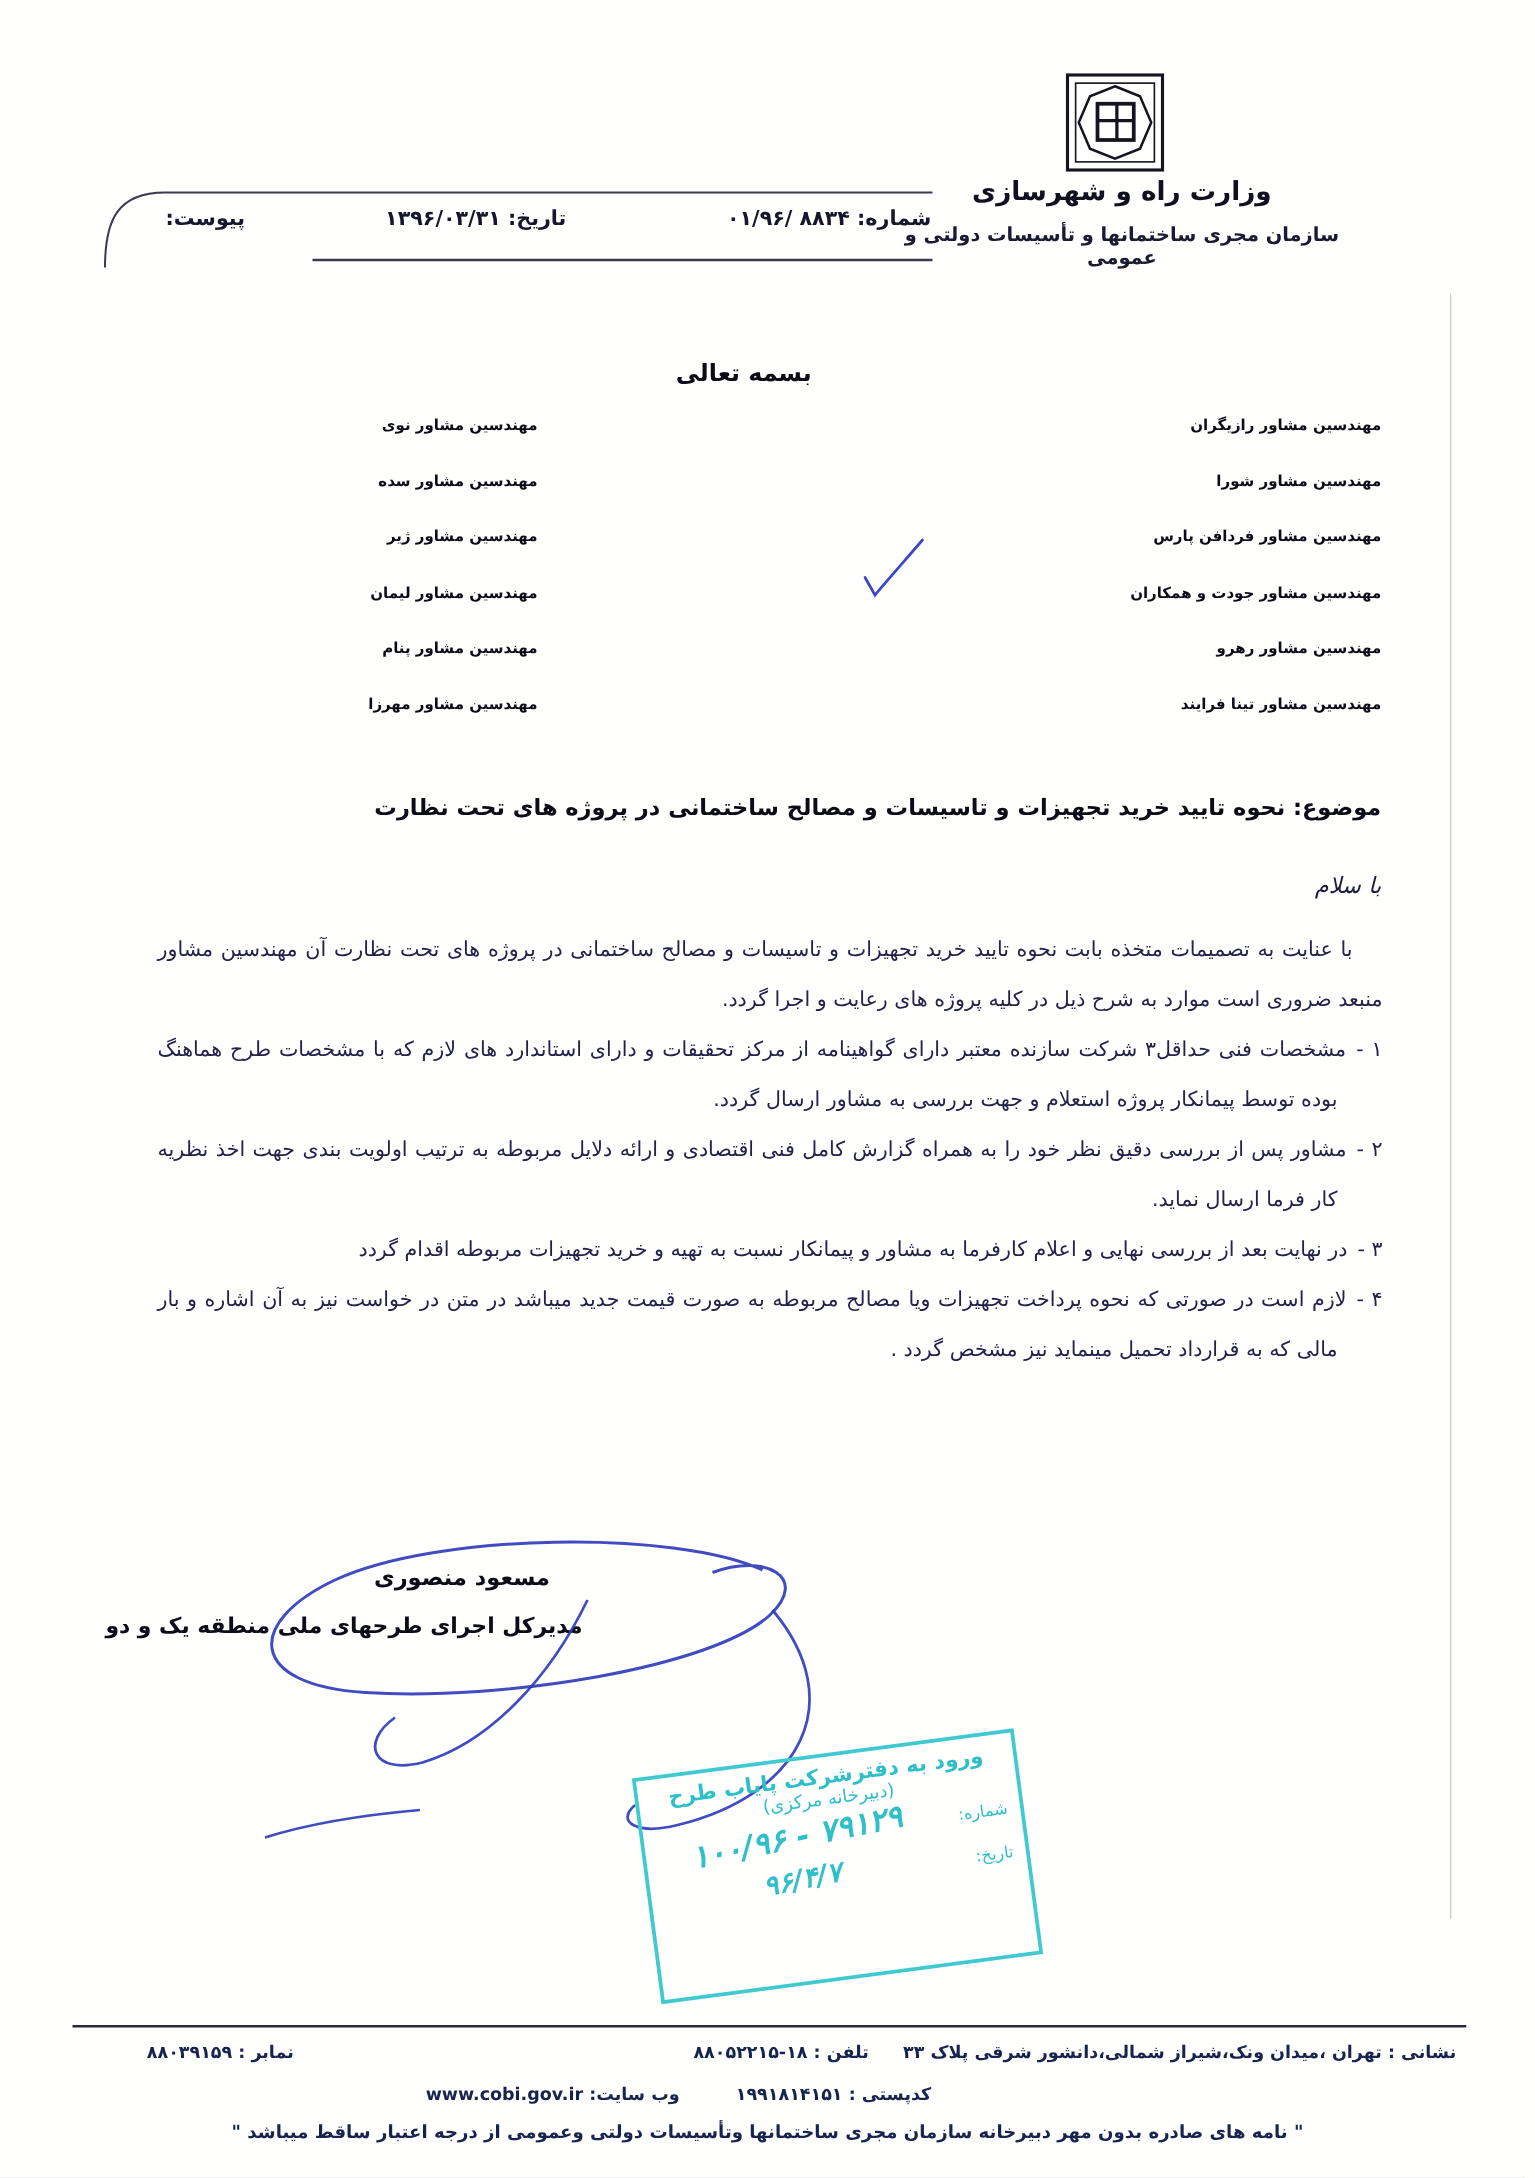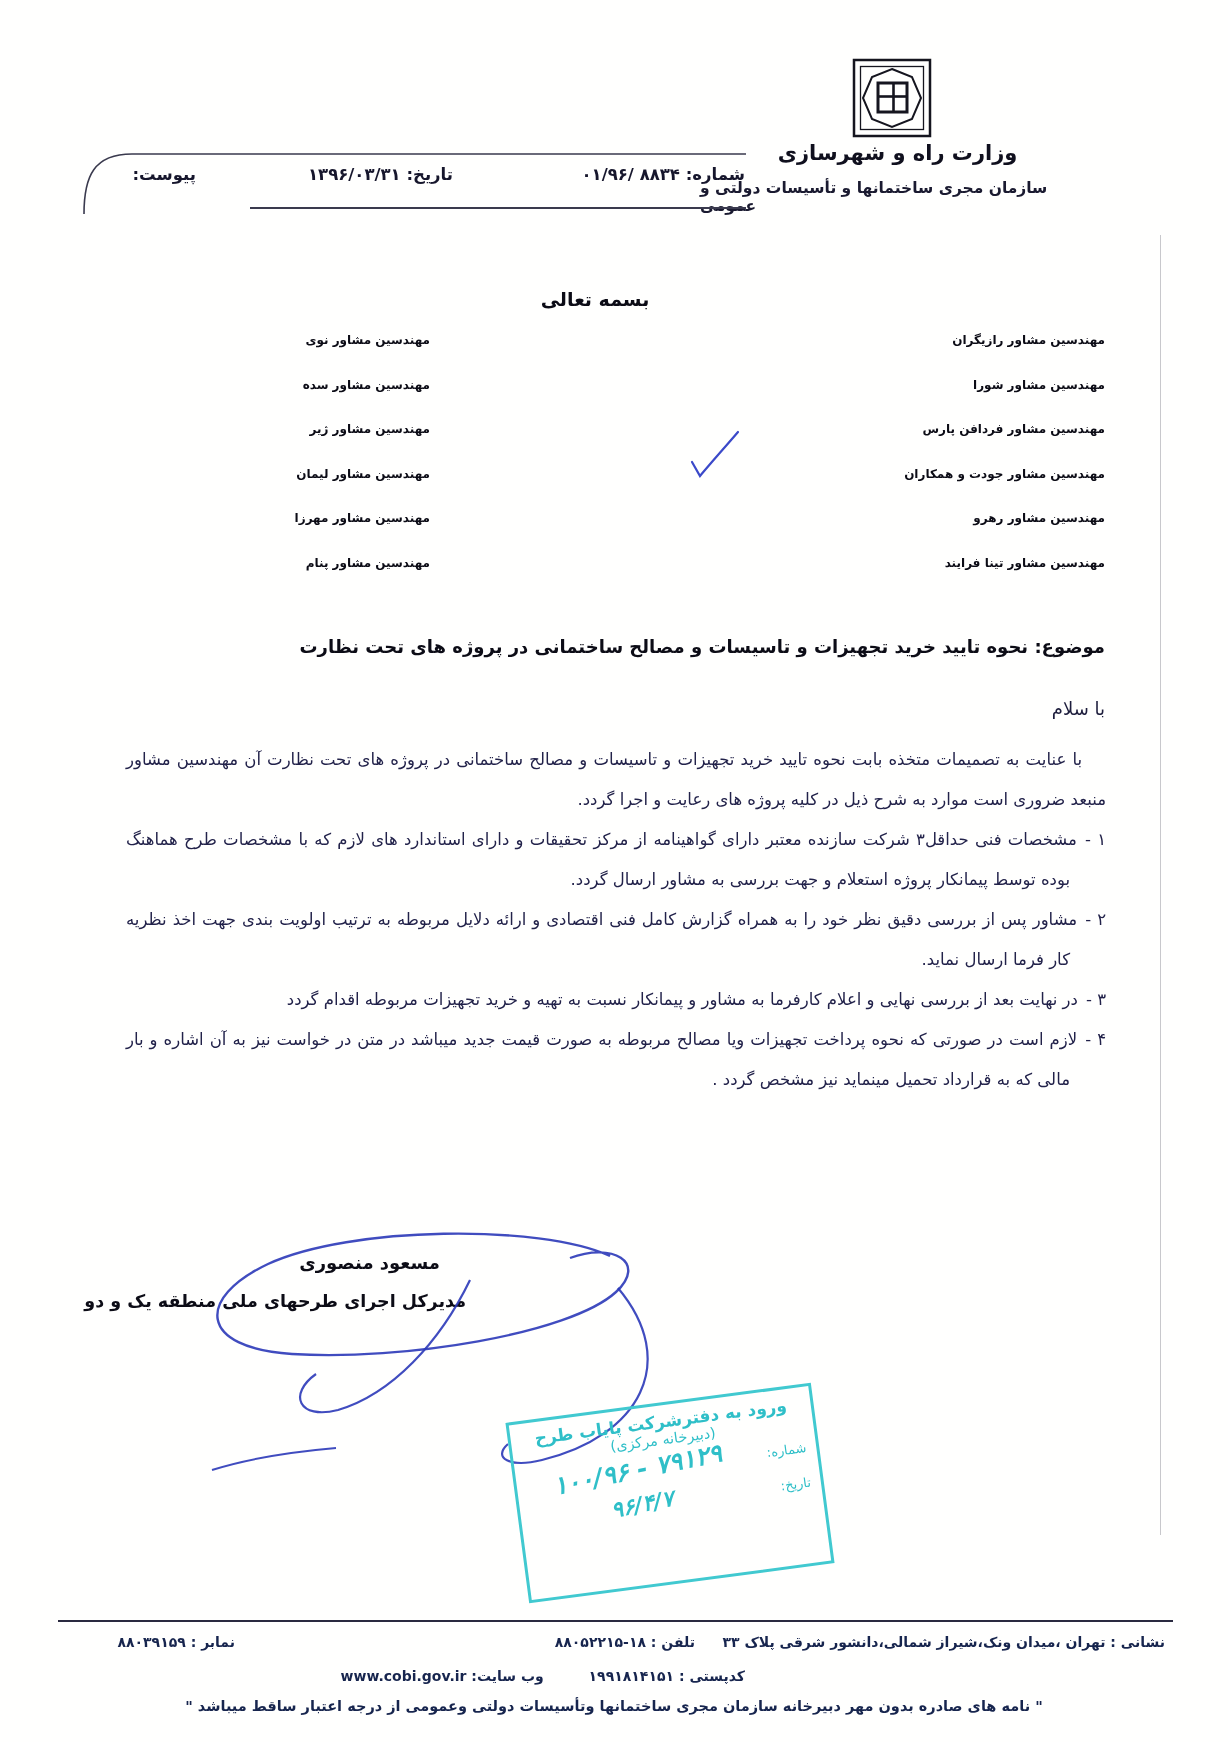--- a/index.html
+++ b/index.html
@@ -3,28 +3,28 @@
 <meta charset="utf-8">
 <style>
   html,body{margin:0;padding:0;background:#e8e8e8;}
   #page{position:relative;width:1228px;height:1742px;background:#fffffe;margin:0 auto;
         font-family:"DejaVu Sans",sans-serif;color:#23234a;direction:rtl;overflow:hidden;}
   .abs{position:absolute;}
   .b{font-weight:bold;}
   .ltr{direction:ltr;unicode-bidi:isolate;}
   
   .ministry{top:141px;left:740px;width:315px;text-align:center;font-size:21px;font-weight:bold;color:#10101e;}
-  .org{top:179px;left:700px;width:395px;text-align:left;font-size:15.5px;font-weight:bold;color:#1a1a30;}
+  .org{top:179px;left:700px;width:395px;text-align:center;font-size:15.5px;font-weight:bold;color:#1a1a30;}
   .hfield{top:165px;font-size:16.5px;font-weight:600;color:#16162c;}
   
   .rcol{top:318px;text-align:right;}
   .rcol div{height:44.5px;line-height:44.5px;font-size:12px;font-weight:bold;color:#0c0c16;white-space:nowrap;}
   
   .subject{top:636px;right:123px;font-size:18px;font-weight:bold;color:#0c0c16;white-space:nowrap;}
-  .salam{top:698px;right:123px;font-size:18px;color:#1d1d3c;}
+  .salam{top:698px;right:123px;font-size:18px;color:#1d1d3c;font-style:italic;}
   .body{top:740px;left:126px;width:980px;font-size:16.5px;line-height:40px;text-align:justify;color:#22224a;}
   .intro{text-indent:24px;}
   .item{padding-right:36px;text-indent:-36px;}
   .inum{margin-left:8px;}
   
   .sig-name{top:1252px;right:788px;font-size:18px;font-weight:bold;color:#0c0c16;white-space:nowrap;}
   .sig-title{top:1291px;right:762px;font-size:17.5px;font-weight:bold;color:#0c0c16;white-space:nowrap;}
   
   .stamp{top:1402px;left:516px;width:308px;height:182px;border:3px solid #41c9d0;
          transform:rotate(-7.5deg);color:#2fbfc8;text-align:center;box-sizing:border-box;padding-top:6px;}
@@ -89,22 +89,22 @@
     <div>مهندسین مشاور رهرو</div>
     <div>مهندسین مشاور تینا فرایند</div>
   </div>
 
 
   <div class="abs rcol" style="right:798px;">
     <div>مهندسین مشاور نوی</div>
     <div>مهندسین مشاور سده</div>
     <div>مهندسین مشاور ژیر</div>
     <div>مهندسین مشاور لیمان</div>
+    <div>مهندسین مشاور پنام</div>
     <div>مهندسین مشاور مهرزا</div>
-    <div>مهندسین مشاور پنام</div>
   </div>
 
   <div class="abs" style="top:428px;left:686px;width:58px;height:56px;">
     <svg width="58" height="56" viewBox="0 0 58 56">
       <path d="M 52 4 C 40 18 24 36 14 48 L 6 34" fill="none" stroke="#3b49c9" stroke-width="2.2" stroke-linecap="round"></path>
     </svg>
   </div>
 
   <div class="abs subject">موضوع: نحوه تایید خرید تجهیزات و تاسیسات و مصالح ساختمانی در پروژه های تحت نظارت</div>
   <div class="abs salam">با سلام</div>

